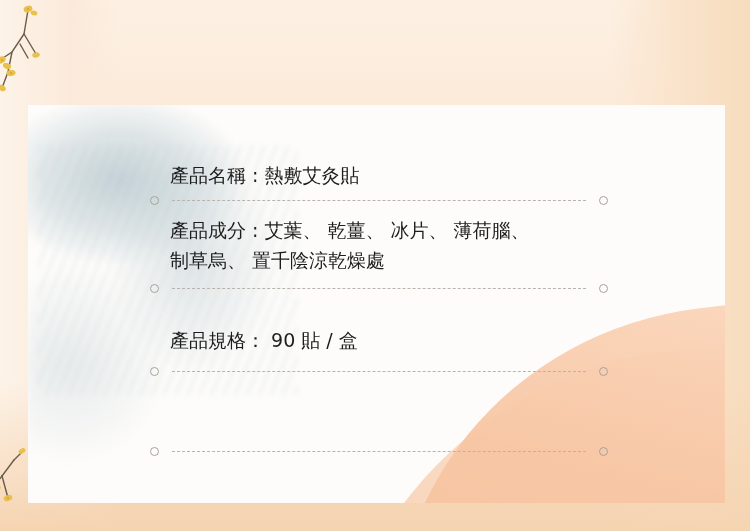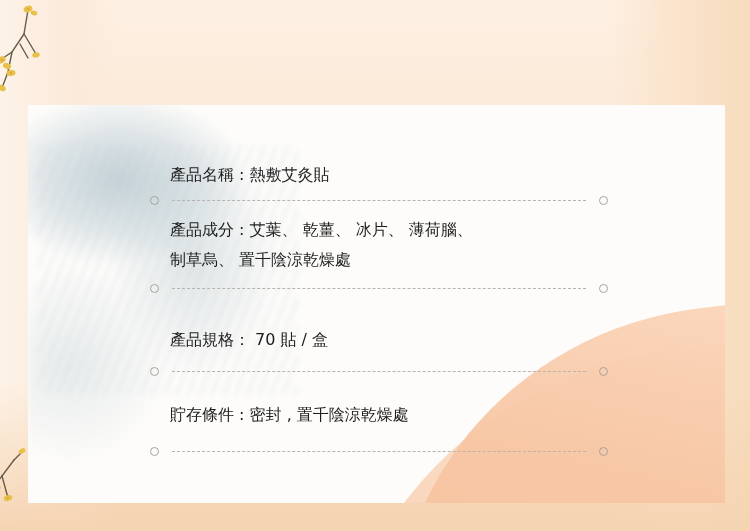--- a/index.html
+++ b/index.html
@@ -156,21 +156,21 @@
     position: absolute;
     left: 0;
     top: 0;
     width: 750px;
     height: 531px;
   }
   .row-text {
     position: absolute;
     left: 170px;
     color: #1d1d1d;
-    font-size: 16px;
+    font-size: 19px;
     font-family: "DejaVu Sans", "Liberation Sans", sans-serif;
     line-height: 30px;
     white-space: pre-line;
   }
   .r1 { top: 160px; }
   .r2 { top: 215px; }
   .r3 { top: 325px; }
   .r4 { top: 400px; }
 
   
@@ -270,29 +270,28 @@
 
     <div class="row-text r2">產品成分 : 艾葉、 乾薑、 冰片、 薄荷腦、
 制草烏、 置千陰涼乾燥處</div>
 
     <div class="divider d2">
       <span class="dot left"></span>
       <span class="line"></span>
       <span class="dot right"></span>
     </div>
 
-    <div class="row-text r3">產品規格： 70 貼 / 盒</div>
+    <div class="row-text r3">產品規格： 90 貼 / 盒</div>
 
     <div class="divider d3">
       <span class="dot left"></span>
       <span class="line"></span>
       <span class="dot right"></span>
     </div>
 
-    <div class="row-text r4">貯存條件 : 密封 , 置千陰涼乾燥處</div>
 
     <div class="divider d4">
       <span class="dot left"></span>
       <span class="line"></span>
       <span class="dot right"></span>
     </div>
 
   </div>
 </div>
 

